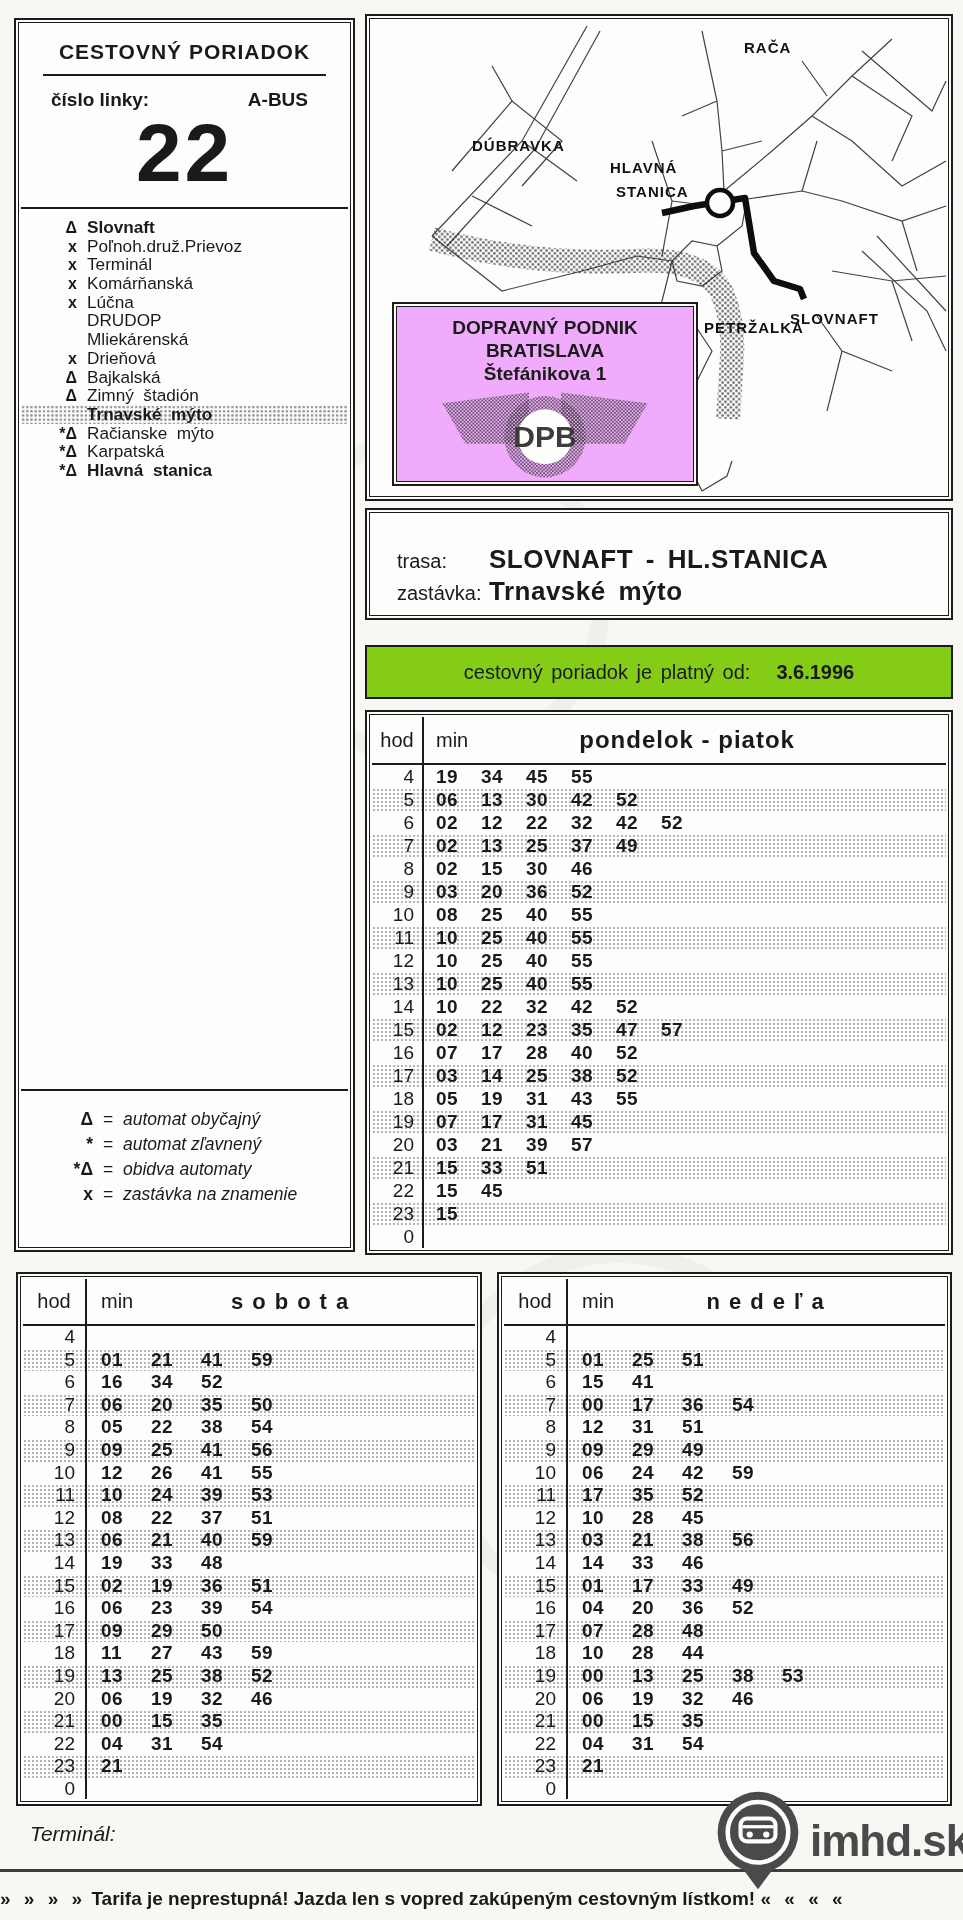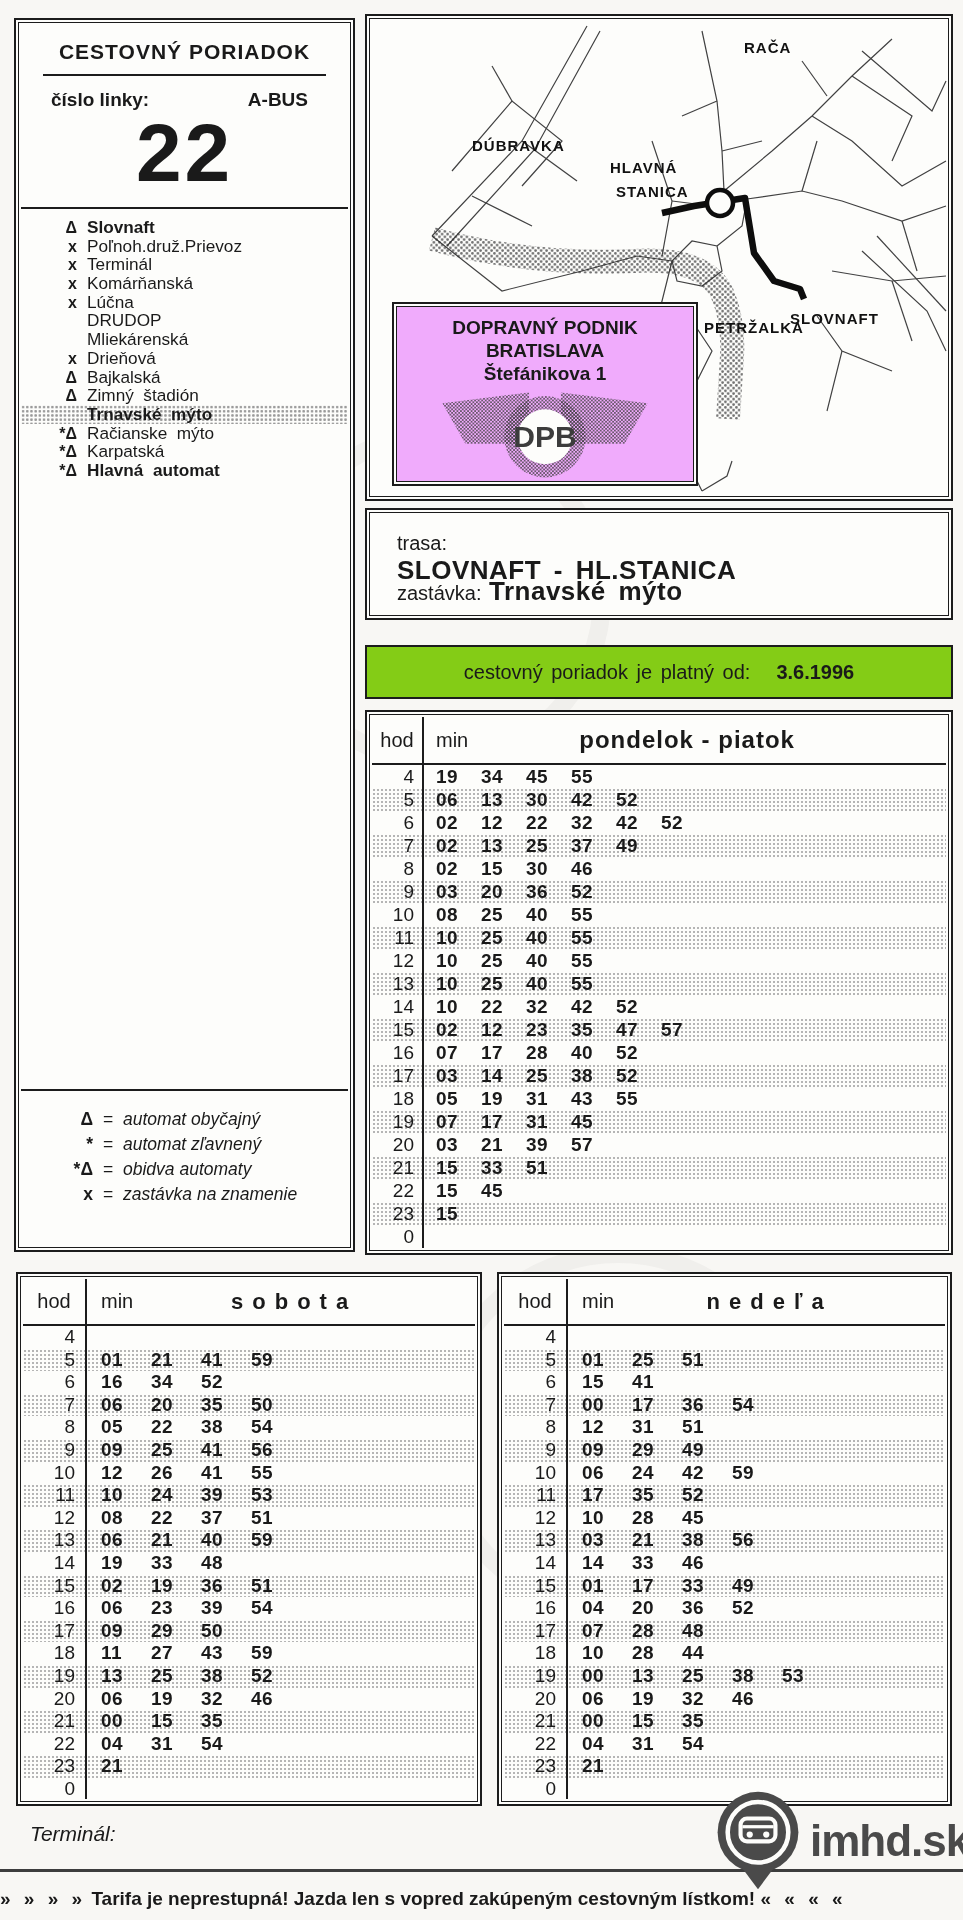--- a/index.html
+++ b/index.html
@@ -47,21 +47,21 @@
   #map-svg{position:absolute;left:5px;top:5px;}
   #dpb-box{position:absolute;left:25px;top:286px;width:302px;height:180px;border:2px solid #1c1c1c;
     box-shadow:inset 0 0 0 2px #fdfdfb,inset 0 0 0 3px #1c1c1c;background:#f0abfc;z-index:3;text-align:center;}
   .dpb-line{font-weight:700;font-size:19px;line-height:23px;}
   .dpb-line:first-child{margin-top:12px;}
   #dpb-logo{margin-top:4px;}
 
   
   #route-box{left:365px;top:508px;width:588px;height:112px;}
   .route-row{position:absolute;left:30px;display:flex;align-items:baseline;}
-  #route-row1{top:22px;flex-direction:column;}
+  #route-row1{top:34px;}
   #route-row2{top:66px;}
   .route-label{font-size:20px;width:92px;flex:none;}
   .route-value{font-size:26px;font-weight:700;letter-spacing:0.5px;word-spacing:5px;}
   #valid-box{left:365px;top:645px;width:588px;height:54px;display:flex;align-items:center;justify-content:center;gap:26px;}
   .valid-label{font-size:20px;word-spacing:3px;}
   .valid-date{font-size:20px;font-weight:700;}
 
   
   .tt-head{position:relative;display:flex;align-items:center;border-bottom:2px solid #1c1c1c;}
   .th-hod{text-align:center;font-size:20px;flex:none;}
@@ -171,21 +171,21 @@
           <div class="stop-row">
             <span class="stop-sym">*Δ</span>
             <span class="stop-name">Račianske  mýto</span>
           </div>
           <div class="stop-row">
             <span class="stop-sym">*Δ</span>
             <span class="stop-name">Karpatská</span>
           </div>
           <div class="stop-row">
             <span class="stop-sym">*Δ</span>
-            <span class="stop-name b">Hlavná  automat</span>
+            <span class="stop-name b">Hlavná  stanica</span>
           </div>
         </div>
     <div class="lp-legend" id="legend">
           <div class="leg-row">
             <span class="leg-sym">Δ</span>
             <span class="leg-eq">=</span>
             <span class="leg-text">automat  obyčajný</span>
           </div>
           <div class="leg-row">
             <span class="leg-sym">*</span>

